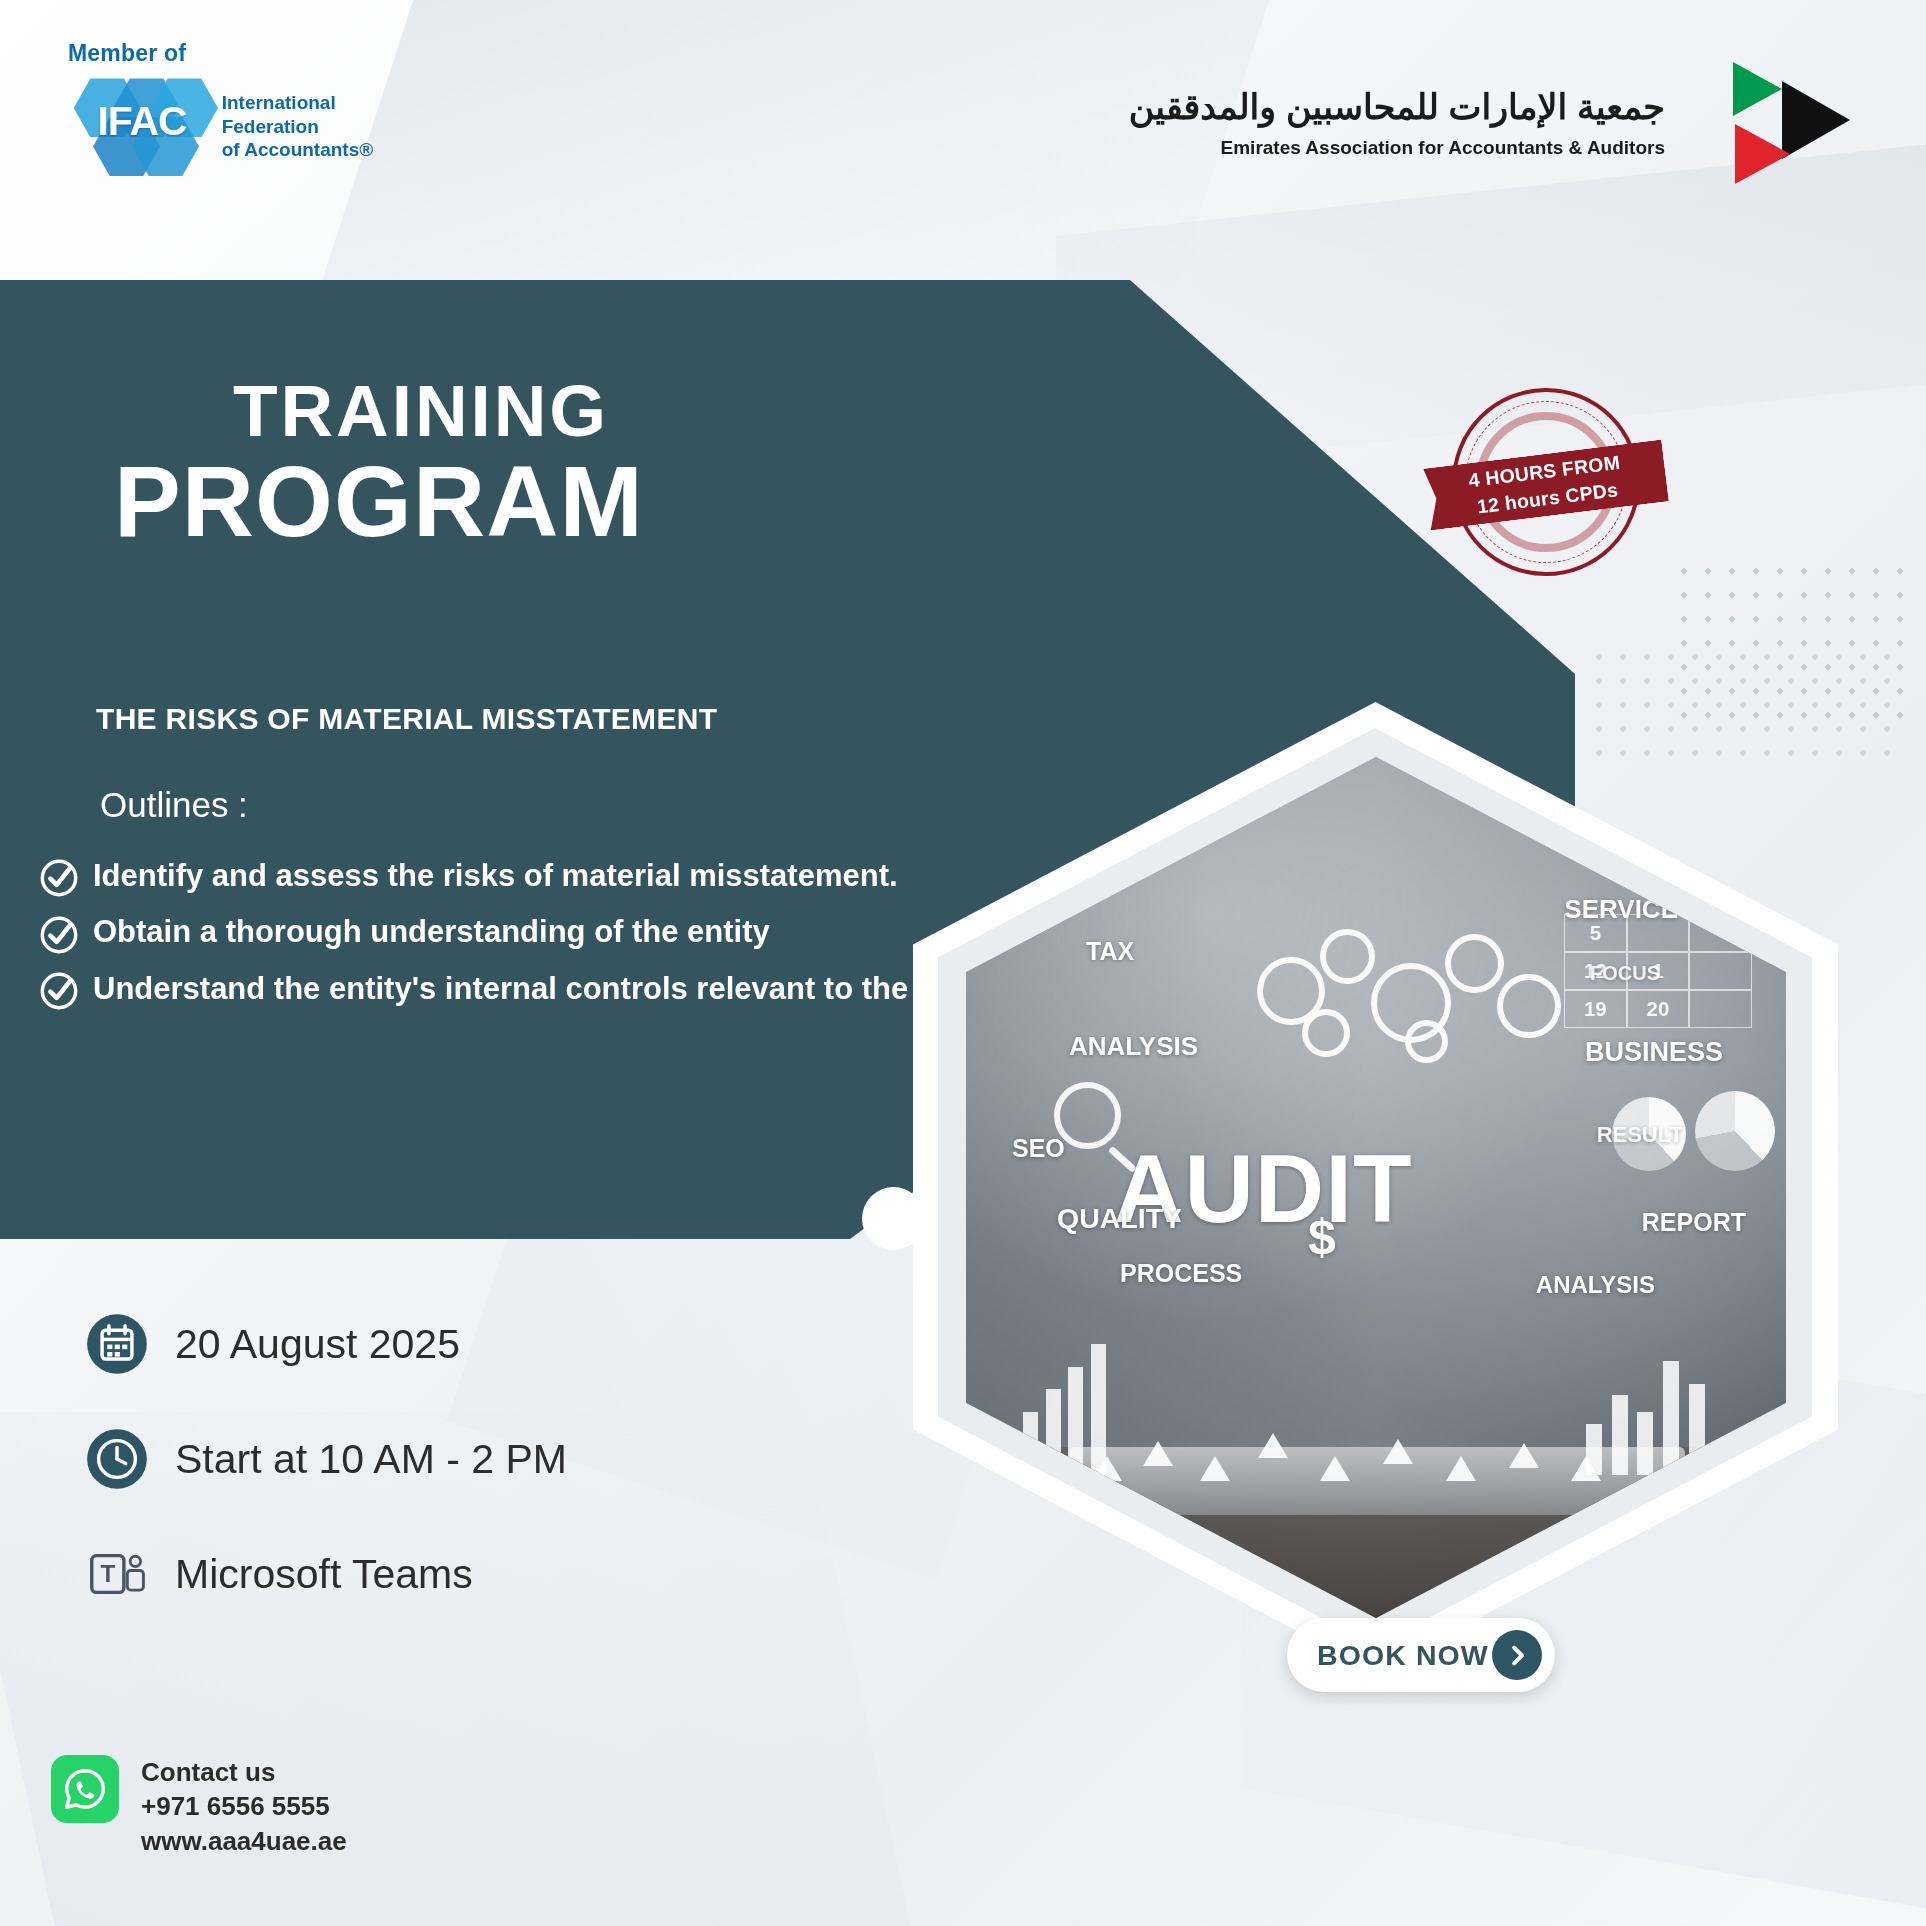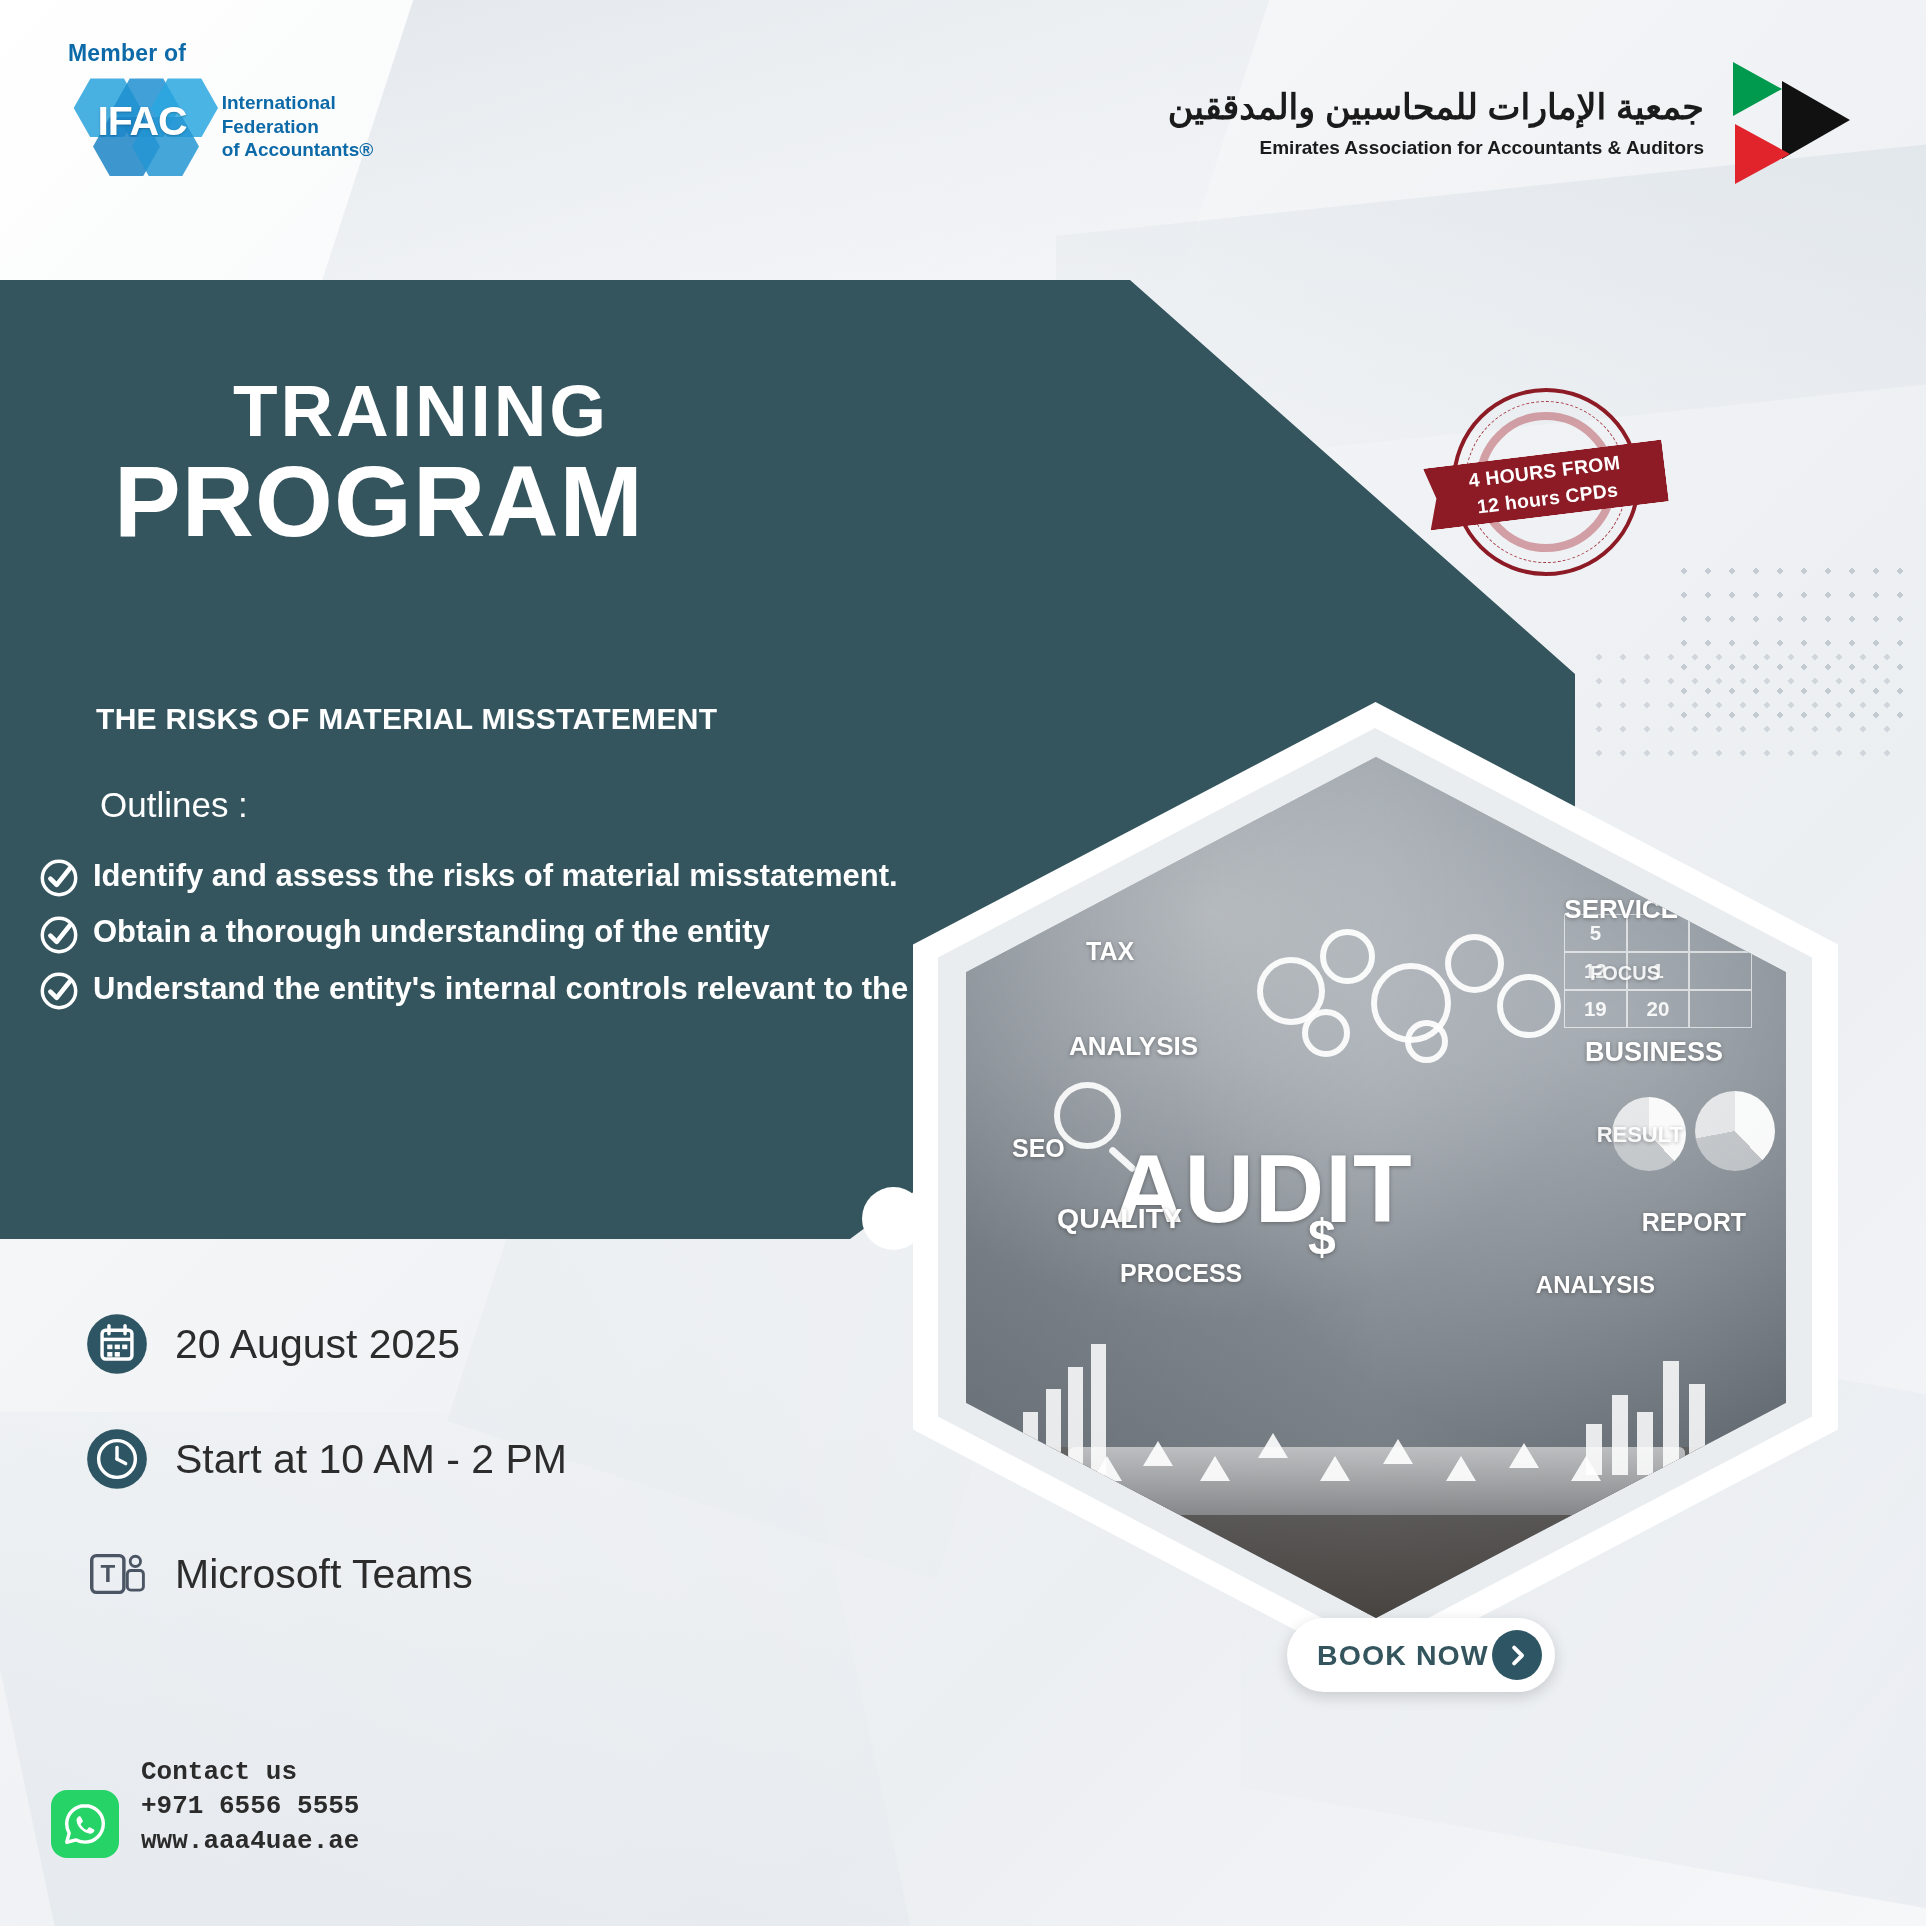--- a/index.html
+++ b/index.html
@@ -71,21 +71,21 @@
   .ifac-mark .ifac-text {
     position: absolute; left: 0; top: 23px; width: 148px;
     text-align: center; color: #ffffff; font-weight: bold;
     font-size: 41px; letter-spacing: -1.1px; text-shadow: 0 1.1px 2.3px rgba(0,0,0,.25);
   }
   .ifac-words {
     margin-left: 5.7px; color: #0d6aa8; font-weight: bold;
     font-size: 19px; line-height: 1.25;
   }
 
-  .eaa-block { position: absolute; right: 68px; top: 60px; display: flex; align-items: center; }
+  .eaa-block { position: absolute; right: 68px; top: 60px; display: flex; align-items: center; gap: 39px; }
   .eaa-text { text-align: right; margin-right: 23px; }
   .eaa-ar { font-size: 35px; font-weight: bold; color: #1b1b1b; direction: rtl; }
   .eaa-en { font-size: 19px; font-weight: bold; color: #1b1b1b; margin-top: 10.3px; }
   .eaa-mark { position: relative; width: 131px; height: 126px; }
   .eaa-mark .chev {
     position: absolute; width: 0; height: 0;
   }
   .eaa-mark .green {
     left: 5.7px; top: 2.3px;
     border-top: 27px solid transparent; border-bottom: 27px solid transparent;
@@ -297,21 +297,21 @@
   
   .details { position: absolute; left: 86px; top: 1313px; }
   .detail-row { display: flex; align-items: center; margin-bottom: 53px; }
   .detail-icon {
     width: 62px; height: 62px; margin-right: 27px;
     display: flex; align-items: center; justify-content: center;
   }
   .detail-text { font-size: 41px; color: #2c2c2c; }
 
   
-  .contact { position: absolute; left: 51px; bottom: 68px; display: flex; align-items: flex-end; font-family: Liberation Mono, monospace; }
+  .contact { position: absolute; left: 51px; bottom: 68px; display: flex; align-items: flex-start; }
   .wa {
     width: 68px; height: 68px; border-radius: 16px;
     background: #25d366; display: flex; align-items: center; justify-content: center;
     margin-right: 22px;
   }
   .contact-lines { color: #2b2b2b; font-size: 26px; line-height: 1.32; font-weight: bold; }
   .contact-lines .cu { font-weight: bold; }
 </style>
 </head>
 <body>

